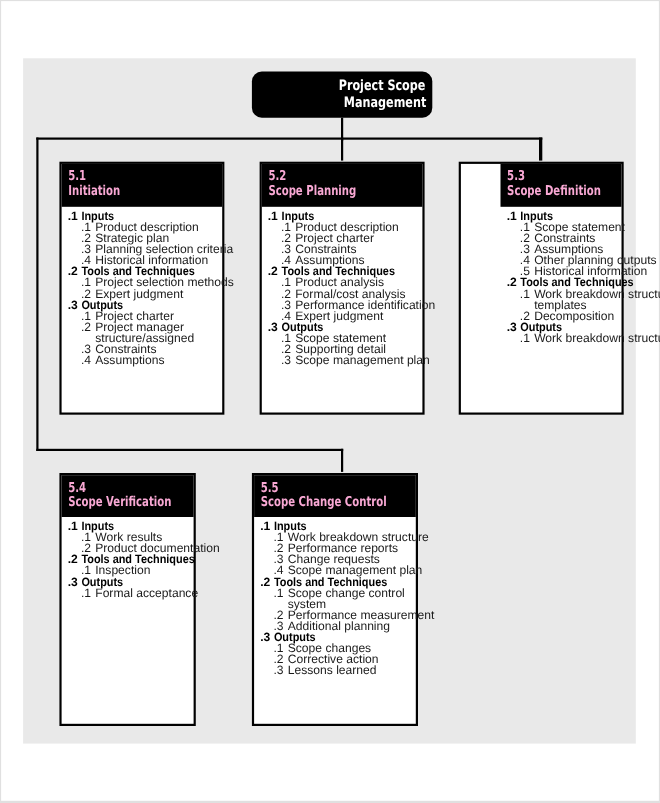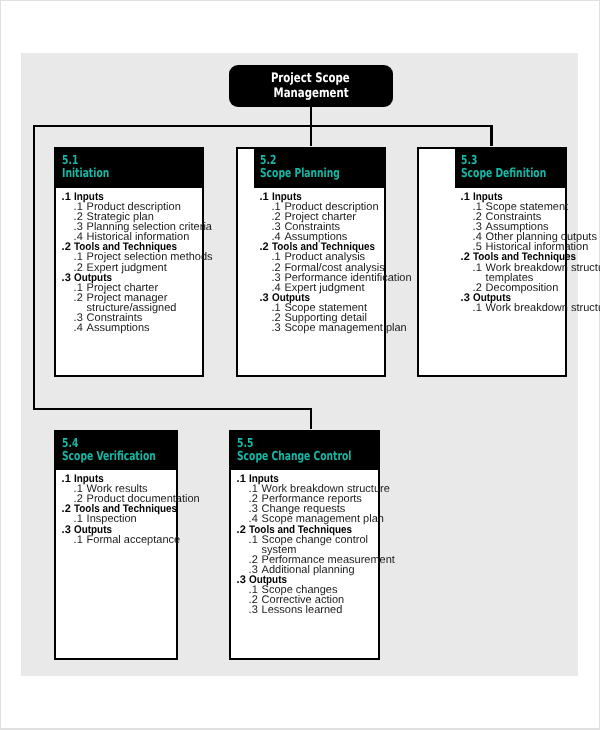--- a/index.html
+++ b/index.html
@@ -7,29 +7,29 @@
   #canvas { position:relative; width:600px; height:730px; background:#fff; -webkit-font-smoothing:antialiased; text-rendering:geometricPrecision; }
   .page-edge { position:absolute; background:#e0e0e0; }
   .edge-l { left:0; top:0; width:1.4px; height:730px; }
   .edge-r { left:598.6px; top:0; width:1.4px; height:730px; }
   .edge-t { left:0; top:0; width:600px; height:1.4px; }
   .edge-b { left:0; top:728px; width:600px; height:2px; }
   .panel { position:absolute; left:21px; top:53px; width:557px; height:623px; background:#e9e9e9; }
 
   .rootbox { position:absolute; left:228.7px; top:65px; width:164px; height:42px;
              background:#000; border-radius:9px; color:#fff;
-             display:flex; flex-direction:column; align-items:center; justify-content:center;
+             display:flex; flex-direction:column; align-items:flex-end; justify-content:center;
              text-align:center; font-family:"DejaVu Sans Condensed","DejaVu Sans",sans-serif;
              font-weight:bold; font-size:13px; line-height:15px; }
   .rootbox > div { transform:scaleX(0.87); }
 
   .line { position:absolute; background:#000; }
 
   .node { position:absolute; background:#ffffff; border:2.2px solid #000; box-sizing:border-box; }
-  .node-hd { background:#000; color:#14b8a6;
+  .node-hd { background:#000; color:#f9a8d4;
              font-family:"DejaVu Sans Condensed","DejaVu Sans",sans-serif;
              font-weight:bold; font-size:12.4px; line-height:13px;
              height:38.8px; padding:4px 0 0 5.8px; box-sizing:border-box; overflow:hidden; }
   .node-hd > div { transform:scaleX(0.825); transform-origin:left; }
   .node-body { padding:3.8px 0 0 5.6px; font-size:11px; line-height:10.1px; color:#1a1a1a; }
   .lvl1 { font-weight:bold; white-space:nowrap; color:#000; }
   .lvl1 > span { display:inline-block; transform:scaleX(0.9); transform-origin:left; }
   .lvl2 { padding-left:12px; white-space:nowrap; }
   .num { width:12.3px; }
   .lvl1 > span.num { transform:scaleX(1); }
@@ -73,21 +73,21 @@
         <div class="lvl2"><span class="num2">.1</span><span>Project selection methods</span></div>
         <div class="lvl2"><span class="num2">.2</span><span>Expert judgment</span></div>
         <div class="lvl1"><span class="num">.3</span><span>Outputs</span></div>
         <div class="lvl2"><span class="num2">.1</span><span>Project charter</span></div>
         <div class="lvl2"><span class="num2">.2</span><span>Project manager</span></div>
         <div class="lvl2"><span class="num2"></span><span>structure/assigned</span></div>
         <div class="lvl2"><span class="num2">.3</span><span>Constraints</span></div>
         <div class="lvl2"><span class="num2">.4</span><span>Assumptions</span></div>
       </div>
     </div>
-  <div class="node" style="left:235.8px;top:147.3px;width:150.5px;height:230px;padding-left:16px;">
+  <div class="node" style="left:235.8px;top:147.3px;width:150.5px;height:230px;">
       <div class="node-hd">
         <div>5.2</div>
         <div>Scope Planning</div>
       </div>
       <div class="node-body">
         <div class="lvl1"><span class="num">.1</span><span>Inputs</span></div>
         <div class="lvl2"><span class="num2">.1</span><span>Product description</span></div>
         <div class="lvl2"><span class="num2">.2</span><span>Project charter</span></div>
         <div class="lvl2"><span class="num2">.3</span><span>Constraints</span></div>
         <div class="lvl2"><span class="num2">.4</span><span>Assumptions</span></div>

